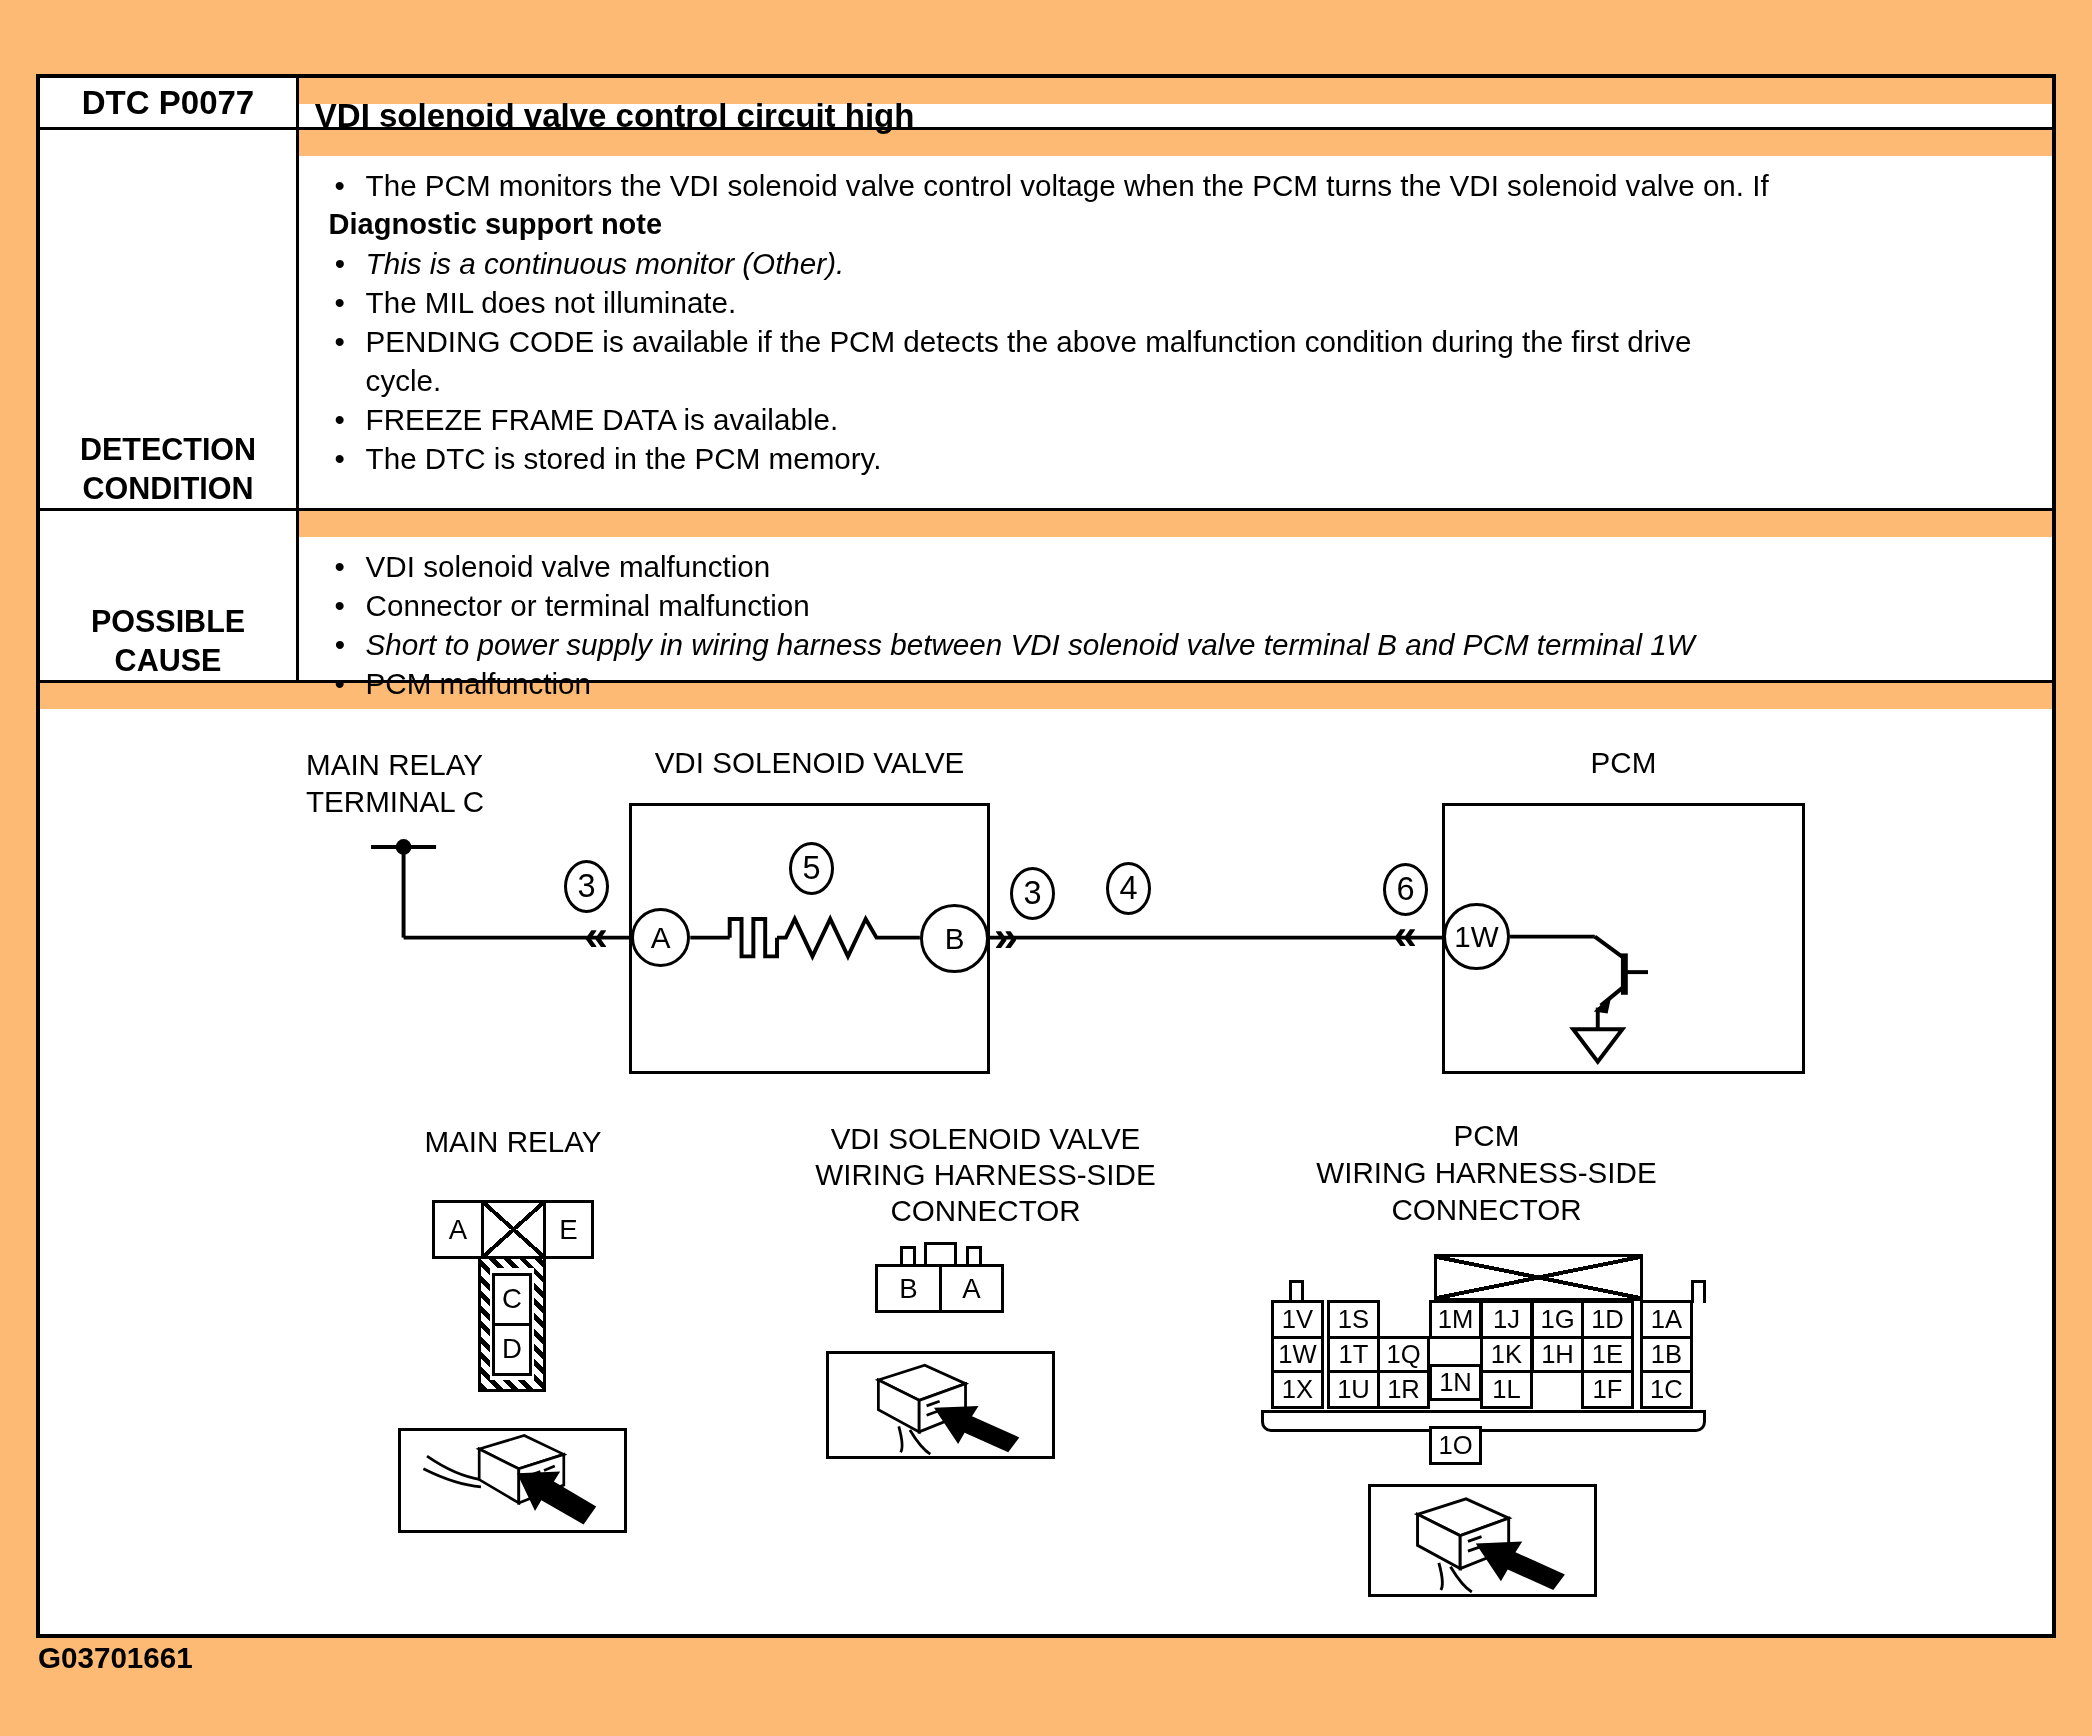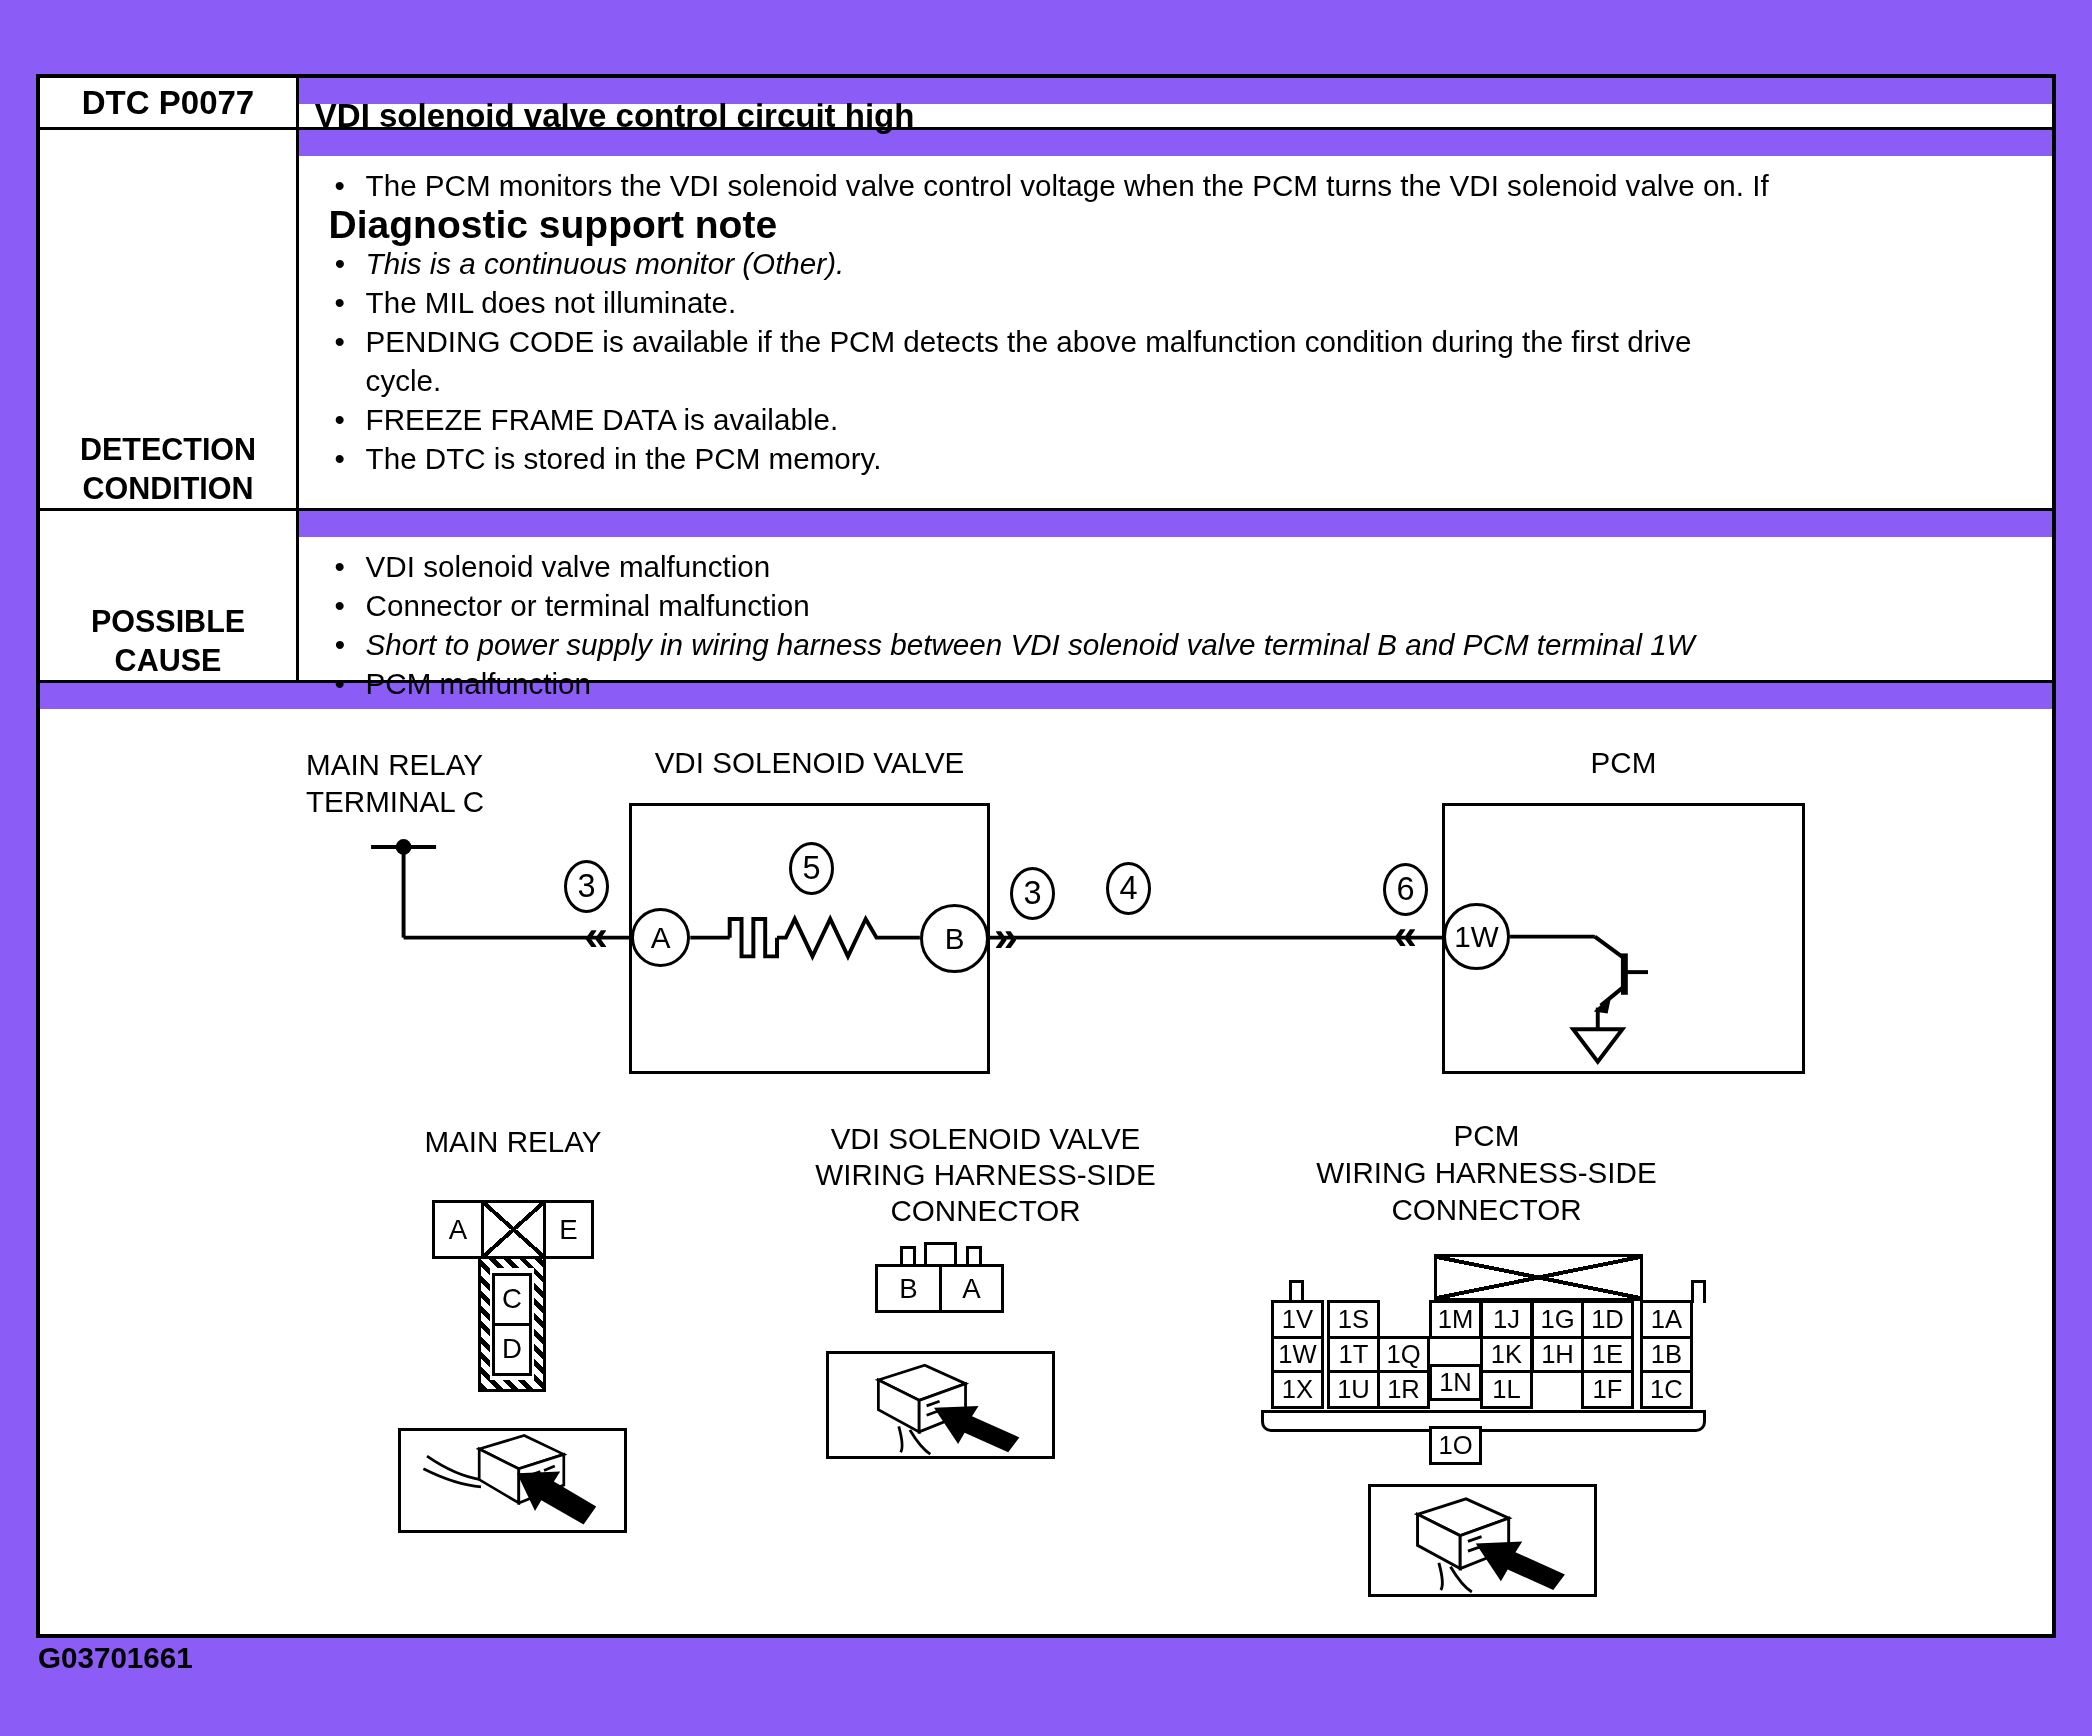--- a/index.html
+++ b/index.html
@@ -1,36 +1,36 @@
 <!DOCTYPE html>
 <html><head>
 <meta charset="utf-8">
 <style>
   * { margin:0; padding:0; box-sizing:border-box; }
   body { background:#fff; }
-  .page { position:relative; width:2092px; height:1737px; background:#8b5cf6;
+  .page { position:relative; width:2092px; height:1737px; background:#fdba74;
           font-family:"Liberation Sans", sans-serif; color:#000; overflow:hidden; }
 
   
   .dtc-table { position:absolute; left:36px; top:74px; width:2020px; height:1564px;
                border:4.9px solid #000; display:grid;
                grid-template-columns:259px 1fr; grid-template-rows:52px 381px 172px 1fr; }
   .tcell { border-right:3.9px solid #000; border-bottom:3.9px solid #000; background:#fff; }
   .tcell.last-col { border-right:none;margin-top:26px; }
   .head-label { display:flex; align-items:center; justify-content:center;
                 font-weight:bold; font-size:33px; }
   .head-title { display:flex; align-items:center; font-weight:bold; font-size:33px;
                 padding-left:15.8px; }
   .row-label  { display:flex; align-items:flex-end; justify-content:center; text-align:center;
                 font-weight:bold; font-size:30.5px; line-height:39px; padding:0 27.6px; }
   .body-cell  { padding:9.9px 19.7px 0 29.6px; }
   ul.bullets { list-style:none; }
   ul.bullets li { position:relative; padding-left:37px; font-size:29.6px; line-height:39px; }
   ul.bullets li::before { content:"\2022"; position:absolute; left:5.9px; top:0; font-size:29.6px; }
-  ul.bullets li.no-bullet { padding-left:0; font-weight:bold; font-size:39px; }
+  ul.bullets li.no-bullet { padding-left:0; font-weight:bold; font-size:29px; }
   ul.bullets li.no-bullet::before { content:none; }
   .bl { display:block; }
   .li-italic { font-style:italic; }
   .diagram-cell { grid-column:1 / -1; position:relative; background:#fff; }
 
   
   .abs { position:absolute; }
   .dlabel { font-size:29.6px; line-height:37px; }
   .centered { text-align:center; }
   .comp-box { position:absolute; border:3.9px solid #000; background:transparent; }

